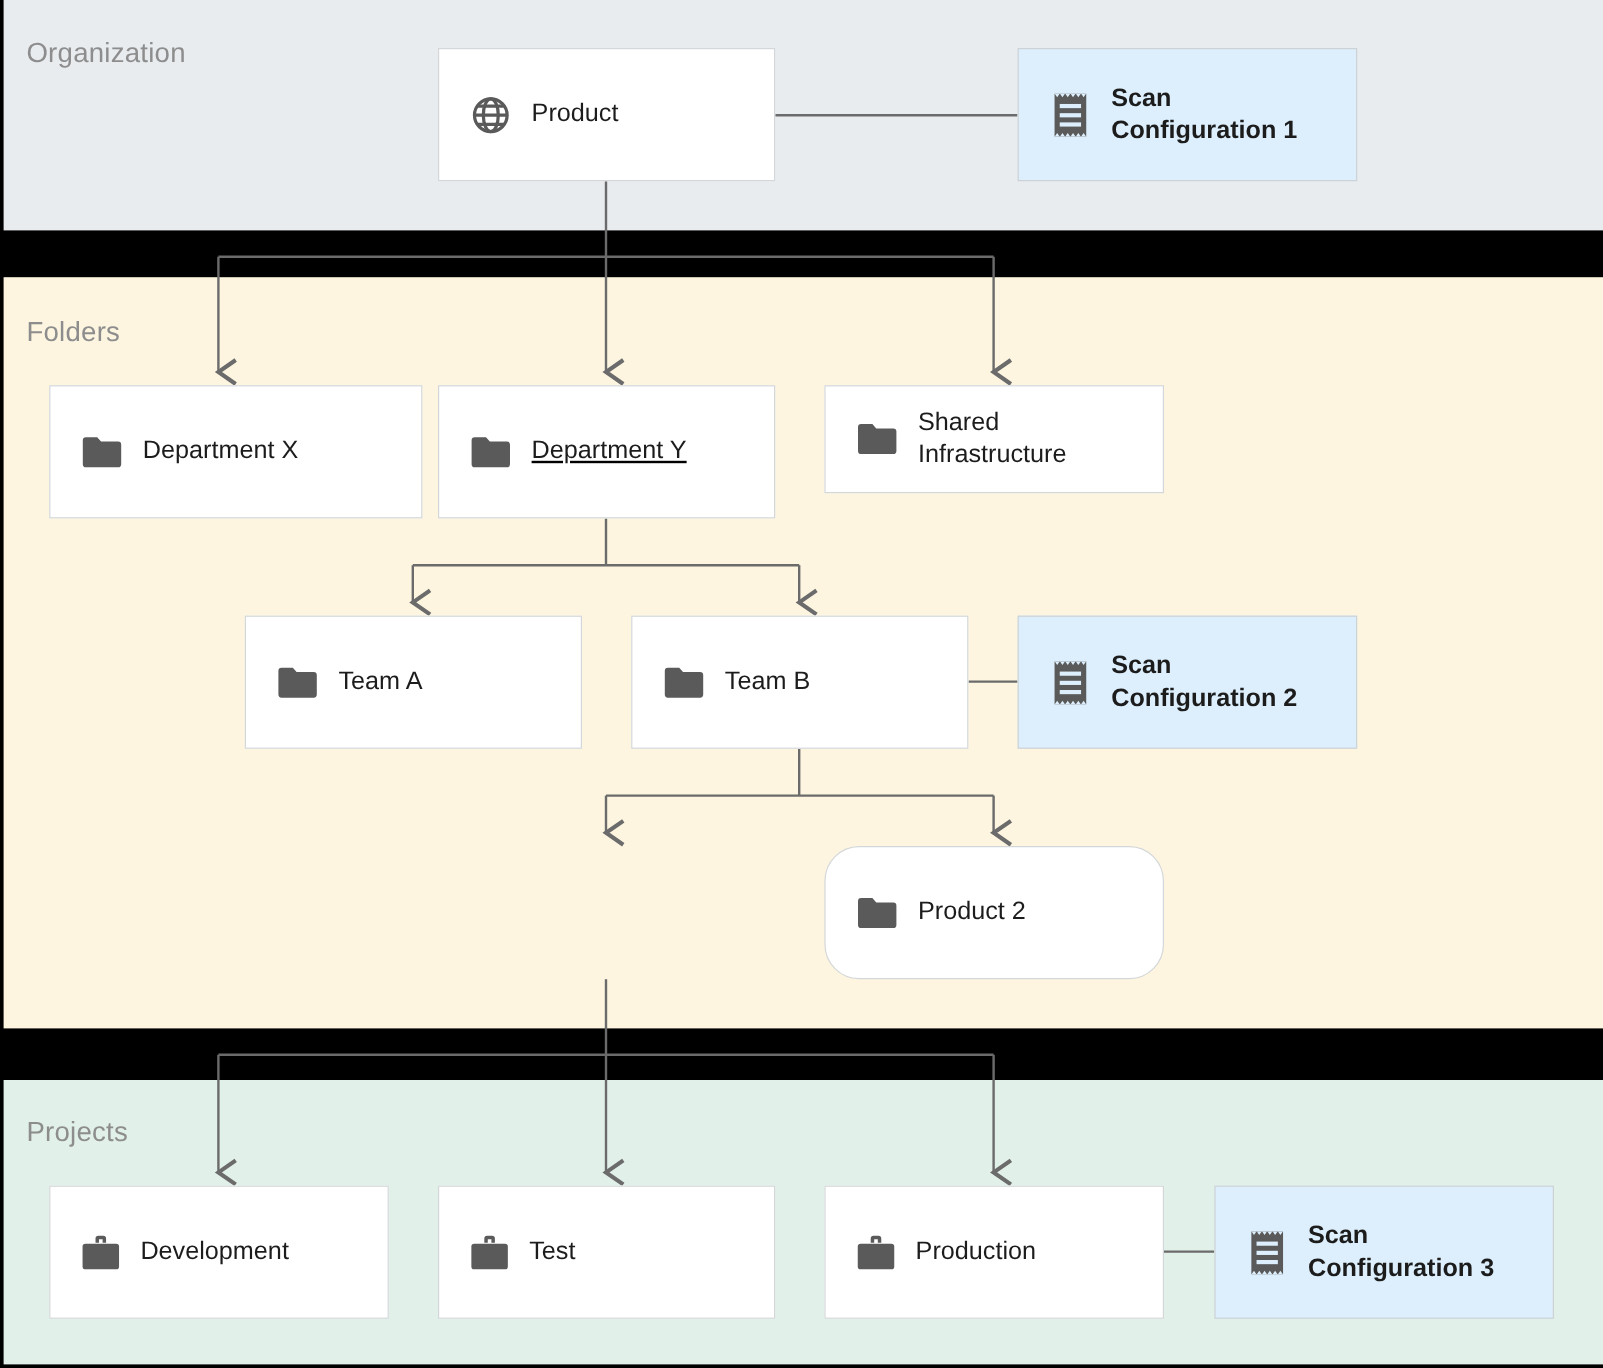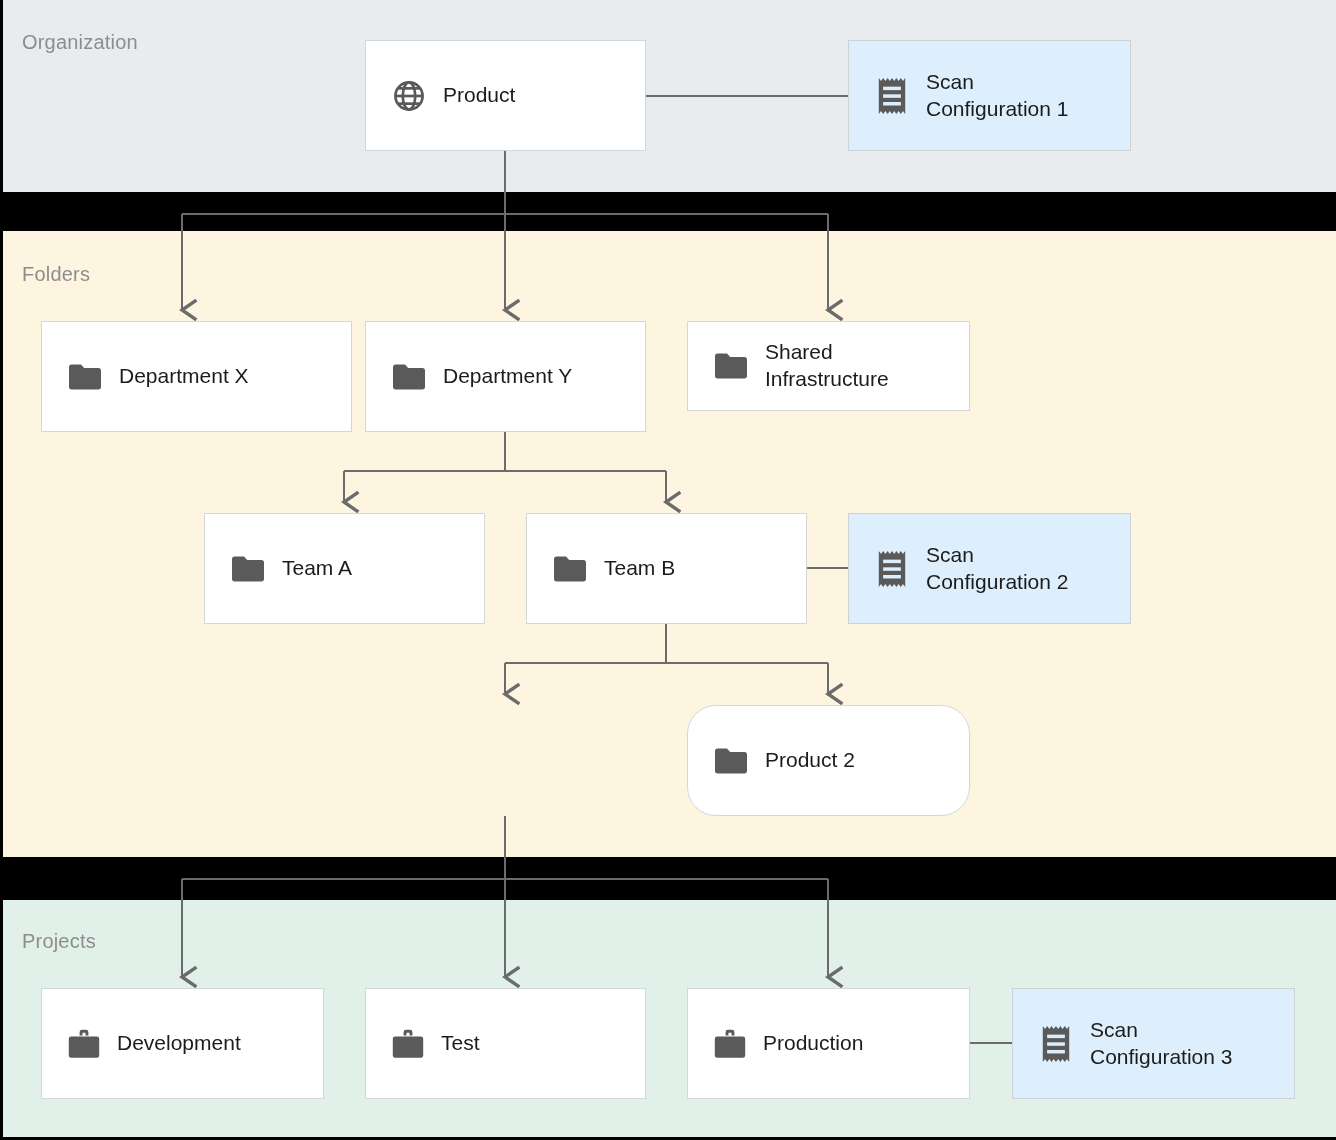--- a/index.html
+++ b/index.html
@@ -5,53 +5,53 @@
   html,body{margin:0;padding:0;background:#000;}
   body{font-family:"Liberation Sans","DejaVu Sans",sans-serif;}
   #stage{position:relative;width:1336px;height:1140px;background:#000;overflow:hidden;}
 
   
   .band{position:absolute;left:3px;right:0;}
   #band-org{top:0;height:192px;background:#e8ecef;}
   #band-folders{top:231px;height:626px;background:#fdf5e0;}
   #band-projects{top:900px;height:237px;background:#e1f0e8;}
 
-  .band-label{position:absolute;font-size:20px;color:#8d8d8d;letter-spacing:.2px;}
+  .band-label{position:absolute;font-size:23px;color:#8d8d8d;letter-spacing:.2px;}
   #label-org{left:22px;top:31px;}
   #label-folders{left:22px;top:263px;}
   #label-projects{left:22px;top:930px;}
 
   
   #wires{position:absolute;left:0;top:0;width:1336px;height:1140px;}
 
   
   .node{position:absolute;box-sizing:border-box;background:#ffffff;
         border:1px solid #d4d7d9;display:flex;align-items:center;
         padding-left:26px;gap:17px;}
   .node.scan{background:#ddeffc;border:1px solid #cdd2d4;}
   .node .label{font-size:21px;line-height:1.28;color:#1c1c1c;white-space:pre-line;}
   .ico{flex:0 0 auto;display:block;}
 
   
   #n-company     {left:365px; top:40px;  width:281px;height:111px;}
   #n-scan1       {left:848px; top:40px;  width:283px;height:111px;}
   #n-deptx       {left:41px;  top:321px; width:311px;height:111px;}
-  #n-depty       {left:365px; top:321px; width:281px;height:111px;}
+  #n-depty       {left:365px; top:321px; width:281px;height:111px;text-decoration:underline;}
   #n-shared      {left:687px; top:321px; width:283px;height:90px;}
   #n-teama       {left:204px; top:513px; width:281px;height:111px;}
   #n-teamb       {left:526px; top:513px; width:281px;height:111px;}
   #n-scan2       {left:848px; top:513px; width:283px;height:111px;}
   #n-product1    {left:365px; top:705px; width:281px;height:111px;}
   #n-product2    {left:687px; top:705px; width:283px;height:111px;border-radius:29px;}
   #n-development {left:41px;  top:988px; width:283px;height:111px;}
   #n-test        {left:365px; top:988px; width:281px;height:111px;}
   #n-production  {left:687px; top:988px; width:283px;height:111px;text-align:right;}
   #n-scan3       {left:1012px;top:988px; width:283px;height:111px;}
 
-  #n-scan1 .label,#n-scan2 .label,#n-scan3 .label{padding-right:6px;}
+  #n-scan1 .label,#n-scan2 .label,#n-scan3 .label{padding-right:6px;font-weight:bold;}
 </style>
 </head>
 <body>
 
 <div id="stage">
 
   <div class="band" id="band-org"></div>
   <div class="band" id="band-folders"></div>
   <div class="band" id="band-projects"></div>
 

